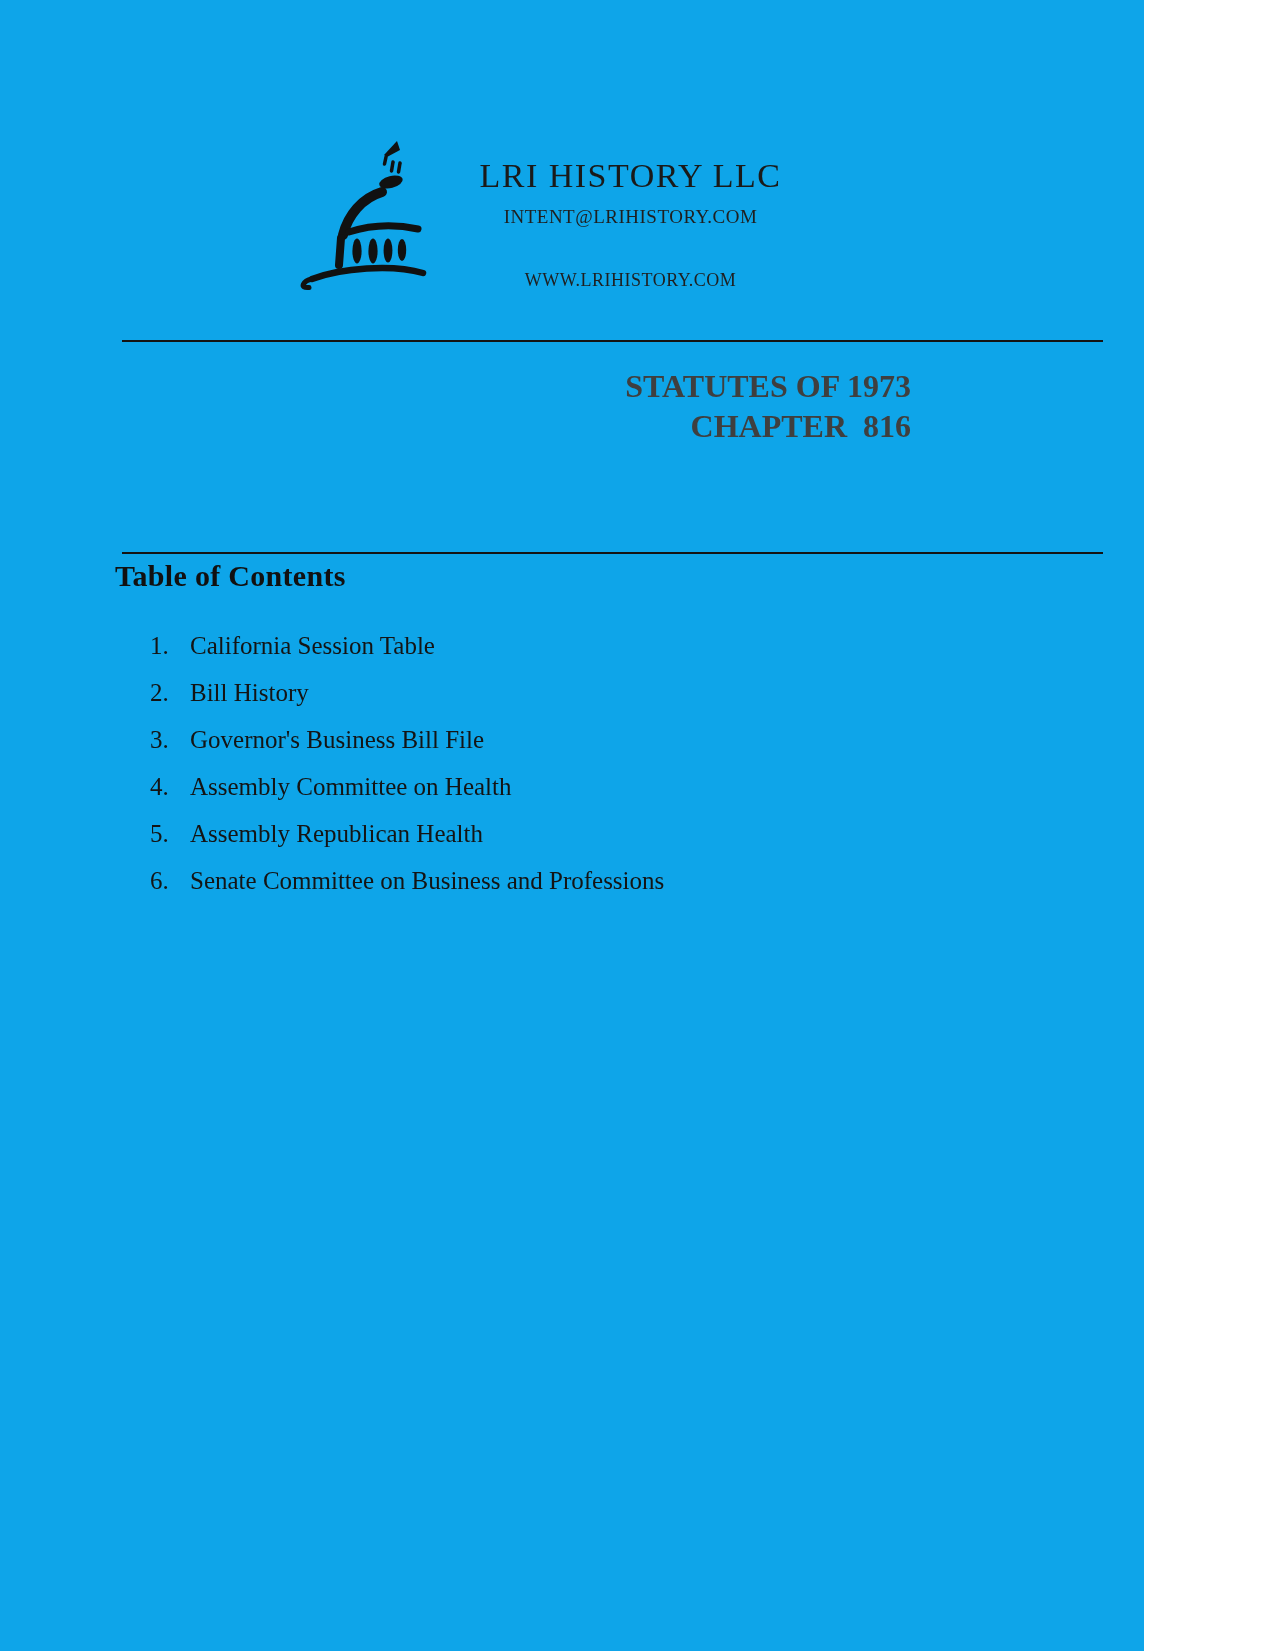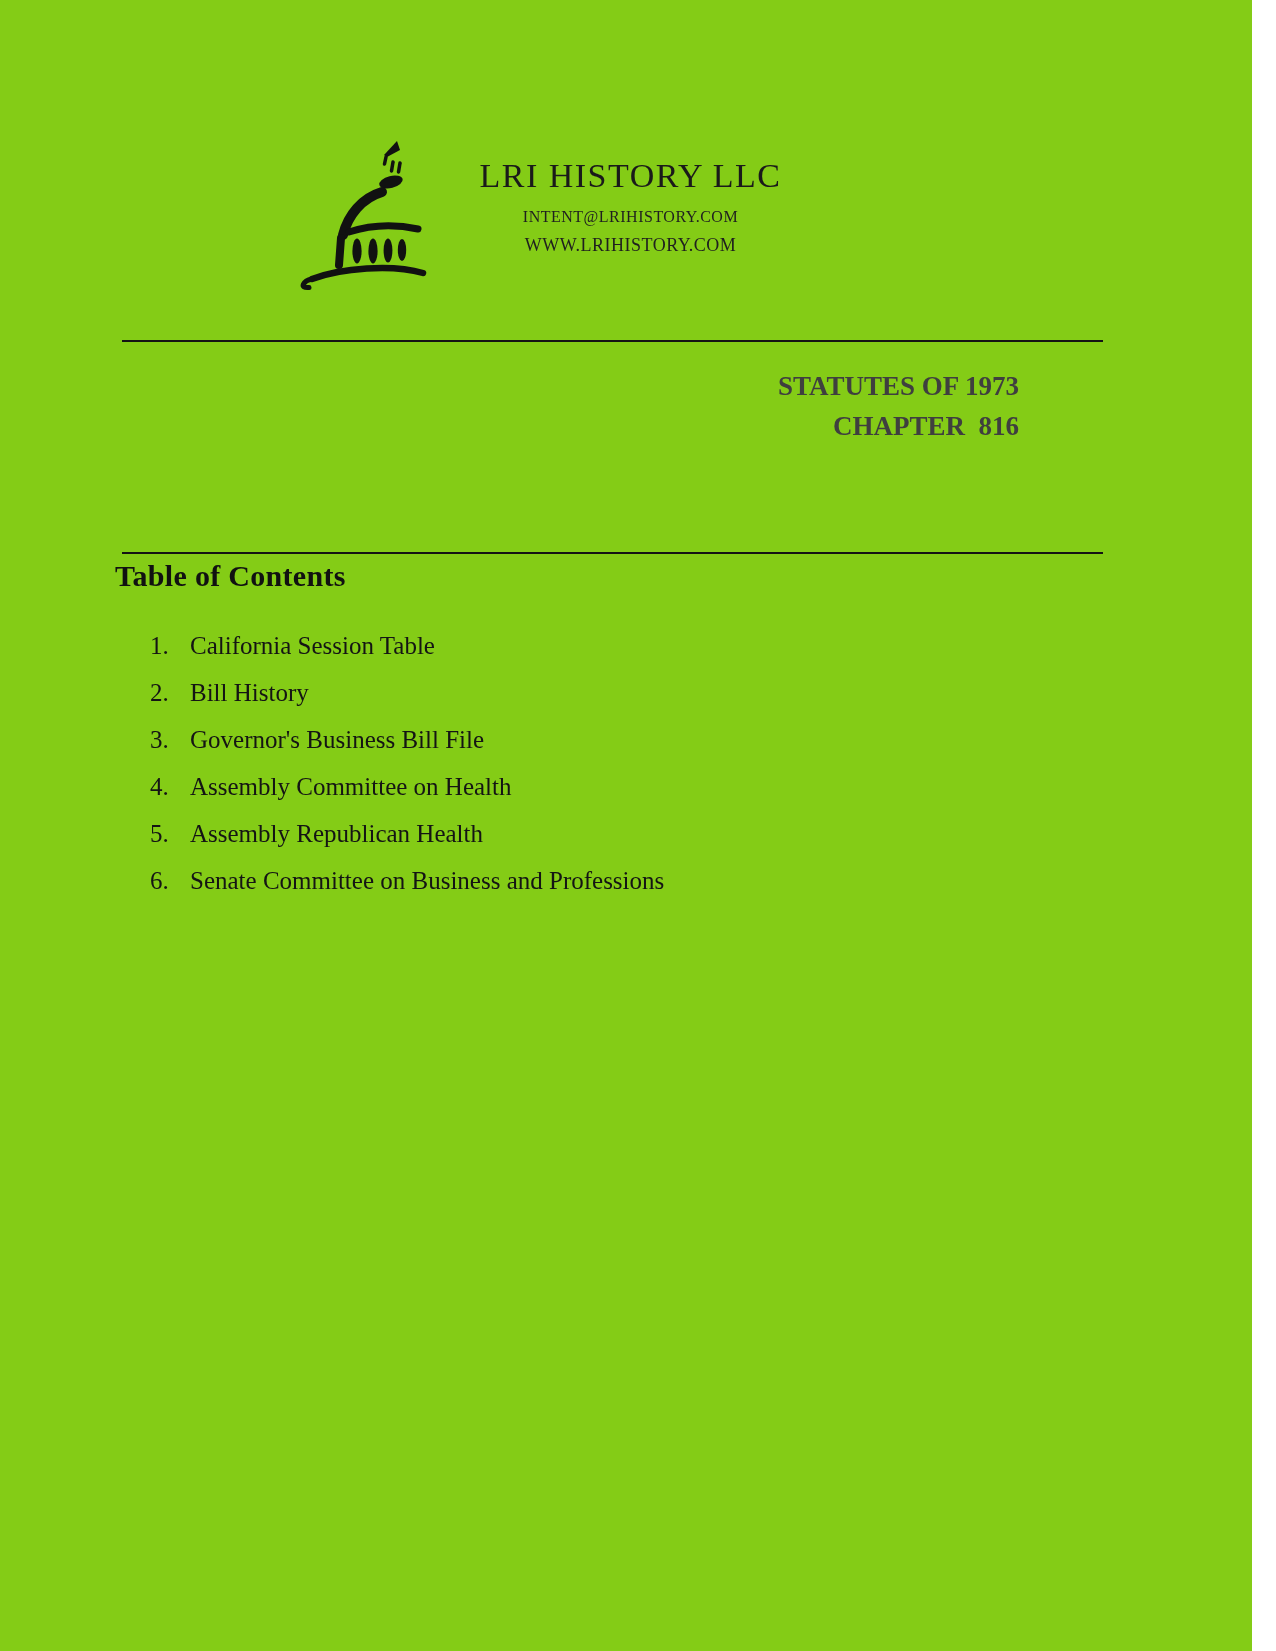--- a/index.html
+++ b/index.html
@@ -2,23 +2,23 @@
 <html><head>
 <meta charset="utf-8">
 <style>
   html, body {
     margin: 0;
     padding: 0;
     background: #ffffff;
   }
   .page {
     position: relative;
-    width: 1252px;
+    width: 1144px;
     height: 1651px;
-    background: #84cc16;
+    background: #0ea5e9;
     font-family: "Liberation Serif", "DejaVu Serif", serif;
     color: #1a1a1a;
     overflow: hidden;
   }
 
   
   .logo {
     position: absolute;
     left: 296px;
     top: 128px;
@@ -34,27 +34,27 @@
   }
   .company-name {
     font-size: 34px;
     letter-spacing: 1.5px;
     color: #1a1a1a;
     line-height: 40px;
     margin-bottom: 6px;
     white-space: nowrap;
   }
   .contact-line {
-    font-size: 16px;
+    font-size: 19px;
     letter-spacing: 0.5px;
     line-height: 29px;
     color: #1f1f1f;
     white-space: nowrap;
   }
-  .contact-line.site { font-size: 18px; }
+  .contact-line.site { font-size: 18px; margin-top: 35px; }
   .contact-line.phone { font-size: 17px; letter-spacing: 0.2px; }
 
   
   .hrule {
     position: absolute;
     left: 122px;
     width: 981px;
     height: 2px;
     background: #141414;
   }
@@ -62,21 +62,21 @@
   .hrule.rule-bottom { top: 552px; }
 
   
   .reference-block {
     position: absolute;
     top: 366px;
     right: 233px;
     text-align: right;
   }
   .reference-line {
-    font-size: 27px;
+    font-size: 32px;
     font-weight: bold;
     line-height: 40px;
     color: #3f3f3f;
     white-space: pre;
   }
 
   
   .toc-heading {
     position: absolute;
     left: 115px;

